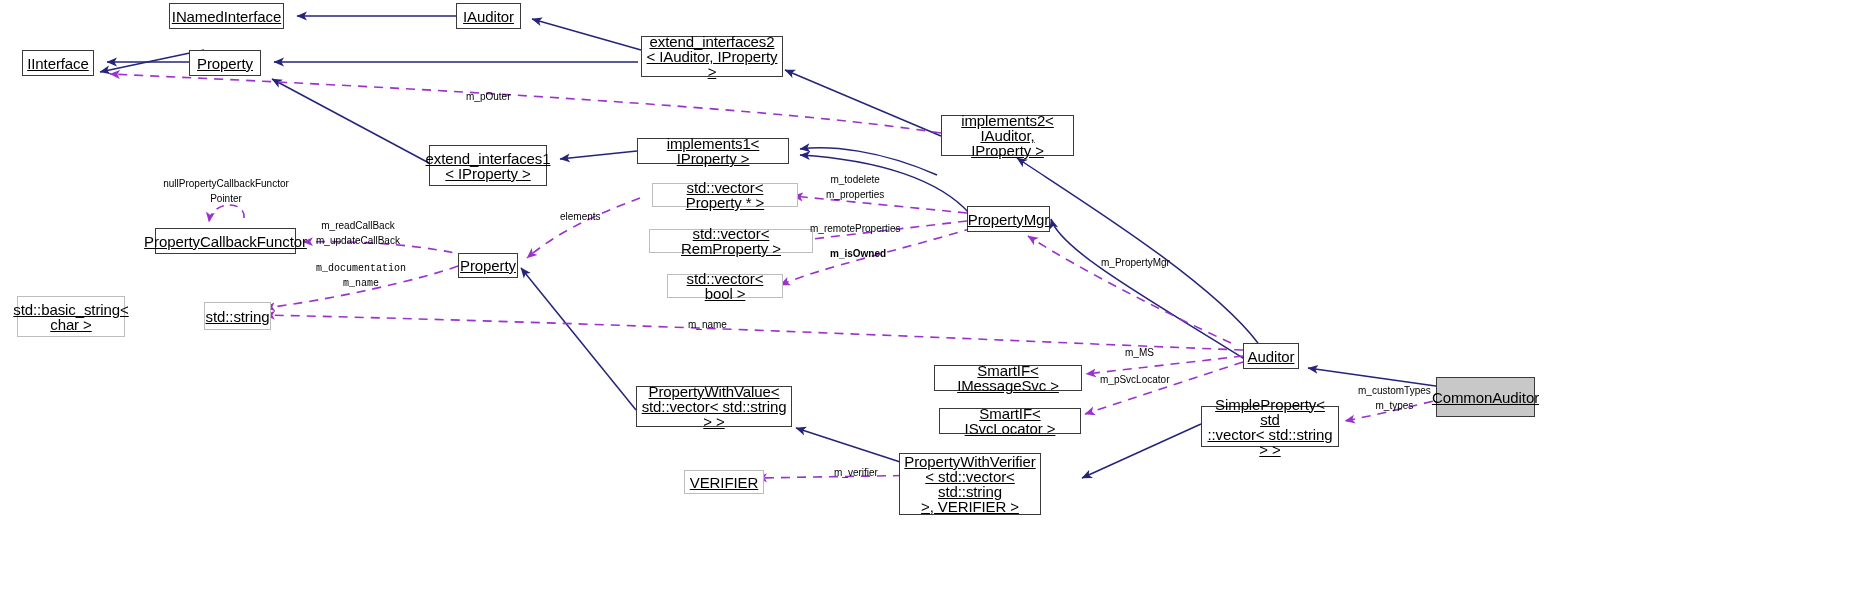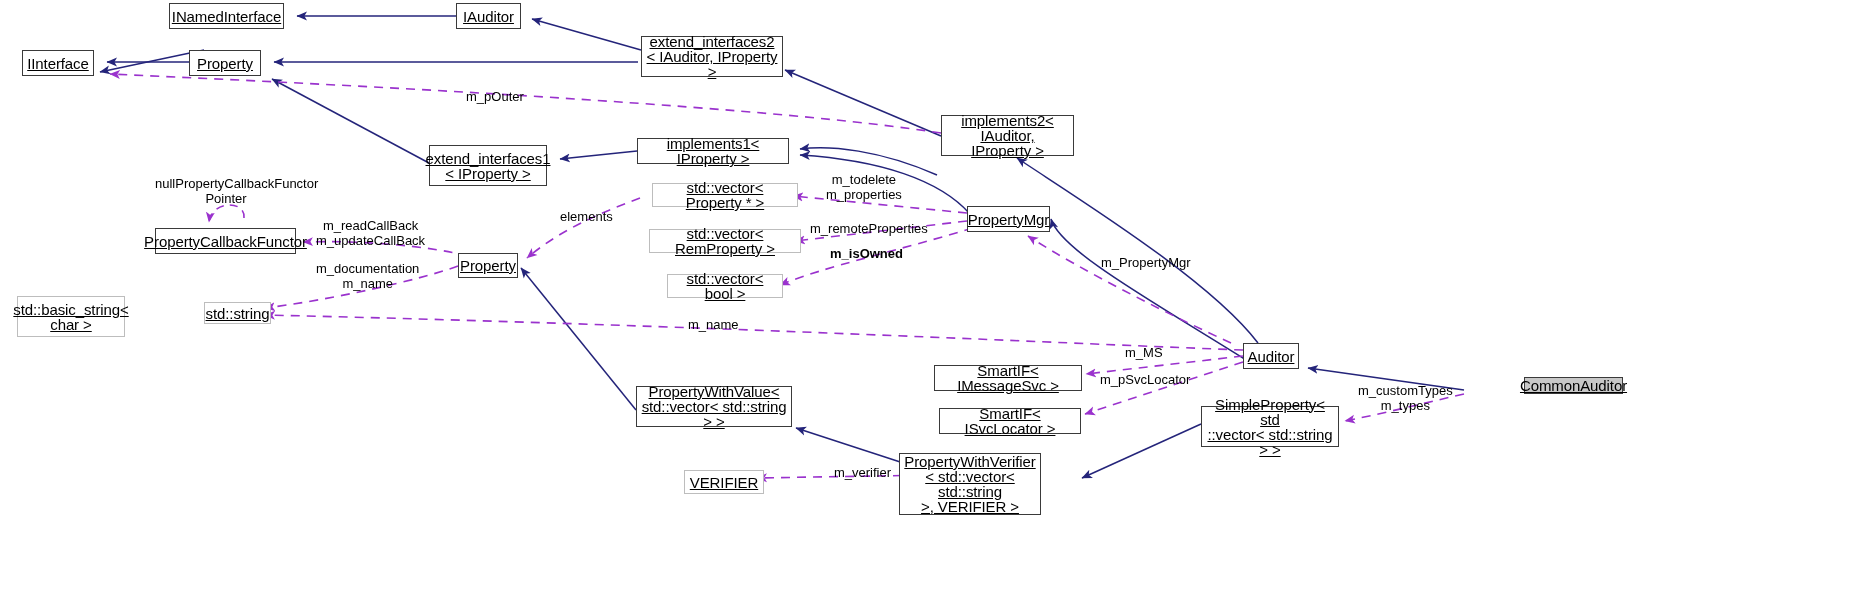--- a/index.html
+++ b/index.html
@@ -23,21 +23,21 @@
     letter-spacing:-0.1px;
     white-space:pre-line;
     padding:1px 4px;
     text-decoration:underline;
   }
   .node.cls{border:1.6px solid #3a3a3a;}
   .node.ext{border:1.3px solid #bdbdbd;margin-left:12px;}
   .node.focus{border:1.6px solid #3a3a3a;background:#c8c8c8;}
   .elabel{
     position:absolute;
-    font-size:13px;
+    font-size:10px;
     line-height:14.5px;
     color:#000000;
     white-space:pre-line;
     text-align:center;
     background:transparent;
   }
 </style>
 </head>
 <body>
 
@@ -107,42 +107,42 @@
   <div class="node cls" style="left:941px;top:115px;width:133px;height:41px;">implements2&lt; IAuditor,
 IProperty &gt;</div>
 
   <div class="node cls" style="left:429px;top:145px;width:118px;height:41px;">extend_interfaces1
 &lt; IProperty &gt;</div>
 
   <div class="node cls" style="left:637px;top:138px;width:152px;height:26px;">implements1&lt; IProperty &gt;</div>
 
   <div class="node ext" style="left:640px;top:183px;width:146px;height:24px;">std::vector&lt; Property * &gt;</div>
 
-  <div class="node ext" style="left:637px;top:229px;width:152px;height:24px;">std::vector&lt; RemProperty &gt;</div>
+  <div class="node ext" style="left:637px;top:229px;width:164px;height:24px;">std::vector&lt; RemProperty &gt;</div>
 
   <div class="node ext" style="left:655px;top:274px;width:116px;height:24px;">std::vector&lt; bool &gt;</div>
 
   <div class="node cls" style="left:967px;top:206px;width:83px;height:26px;">PropertyMgr</div>
 
   <div class="node cls" style="left:155px;top:228px;width:141px;height:26px;">PropertyCallbackFunctor</div>
 
   <div class="node cls" style="left:458px;top:253px;width:60px;height:25px;">Property</div>
 
   <div class="node ext" style="left:5px;top:296px;width:108px;height:41px;">std::basic_string&lt;
 char &gt;</div>
 
-  <div class="node ext" style="left:192px;top:302px;width:67px;height:22px;">std::string</div>
+  <div class="node ext" style="left:192px;top:302px;width:67px;height:28px;">std::string</div>
 
   <div class="node cls" style="left:1243px;top:343px;width:56px;height:26px;">Auditor</div>
 
   <div class="node cls" style="left:934px;top:365px;width:148px;height:26px;">SmartIF&lt; IMessageSvc &gt;</div>
 
   <div class="node cls" style="left:939px;top:408px;width:142px;height:26px;">SmartIF&lt; ISvcLocator &gt;</div>
 
-  <div class="node focus" style="left:1524px;top:377px;width:99px;height:17px;">CommonAuditor</div>
+  <div class="node focus" style="left:1436px;top:377px;width:99px;height:40px;">CommonAuditor</div>
 
   <div class="node cls" style="left:1201px;top:406px;width:138px;height:41px;">SimpleProperty&lt; std
 ::vector&lt; std::string &gt; &gt;</div>
 
   <div class="node cls" style="left:636px;top:386px;width:156px;height:41px;">PropertyWithValue&lt;
 std::vector&lt; std::string &gt; &gt;</div>
 
   <div class="node ext" style="left:672px;top:470px;width:80px;height:24px;">VERIFIER</div>
 
   <div class="node cls" style="left:899px;top:453px;width:142px;height:62px;">PropertyWithVerifier
@@ -159,21 +159,21 @@
   <div class="elabel" style="left:830px;top:247px;font-weight:bold;">m_isOwned</div>
 
   <div class="elabel" style="left:560px;top:210px;">elements</div>
 
   <div class="elabel" style="left:155px;top:177px;width:142px;">nullPropertyCallbackFunctor
 Pointer</div>
 
   <div class="elabel" style="left:316px;top:219px;">m_readCallBack
 m_updateCallBack</div>
 
-  <div class="elabel" style="left:316px;top:262px;">m_documentation
+  <div class="elabel" style="left:316px;top:262px;font-family:Liberation Mono, monospace;">m_documentation
 m_name</div>
 
   <div class="elabel" style="left:688px;top:318px;">m_name</div>
 
   <div class="elabel" style="left:1101px;top:256px;">m_PropertyMgr</div>
 
   <div class="elabel" style="left:1125px;top:346px;">m_MS</div>
 
   <div class="elabel" style="left:1100px;top:373px;">m_pSvcLocator</div>
 

